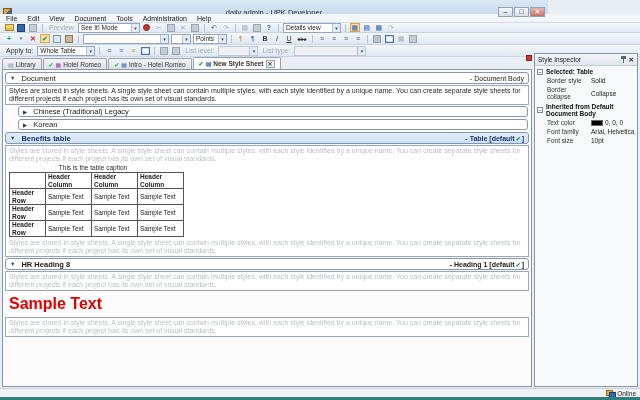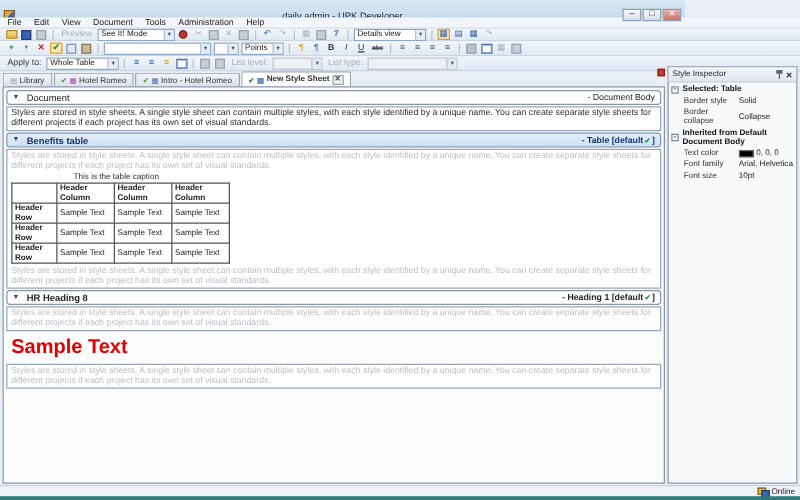--- a/index.html
+++ b/index.html
@@ -297,20 +297,28 @@
 
 <div class="main">
 
   <div class="sec-header">
     <span class="tri">▼</span>
     <span class="sec-title">Document</span>
     <span class="style-lbl">- Document Body</span>
   </div>
   <div class="para-box">Styles are stored in style sheets. A single style sheet can contain multiple styles, with each style identified by a unique name. You can create separate style sheets for different projects if each project has its own set of visual standards.</div>
 
+  <div class="collapsed-box">
+    <span class="tri">▶</span>
+    <span>Chinese (Traditional) Legacy</span>
+  </div>
+  <div class="collapsed-box">
+    <span class="tri">▶</span>
+    <span>Korean</span>
+  </div>
 
   <div class="sec-header selected">
     <span class="tri">▼</span>
     <span class="sec-title">Benefits table</span>
     <span class="style-lbl">
       <span>- Table [default</span><span class="style-check">✔</span><span>]</span>
     </span>
   </div>
   <div class="benefits-content">
     <div class="para-gray" style="font-size:7px;line-height:8px">Styles are stored in style sheets. A single style sheet can contain multiple styles, with each style identified by a unique name. You can create separate style sheets for different projects if each project has its own set of visual standards.</div>

